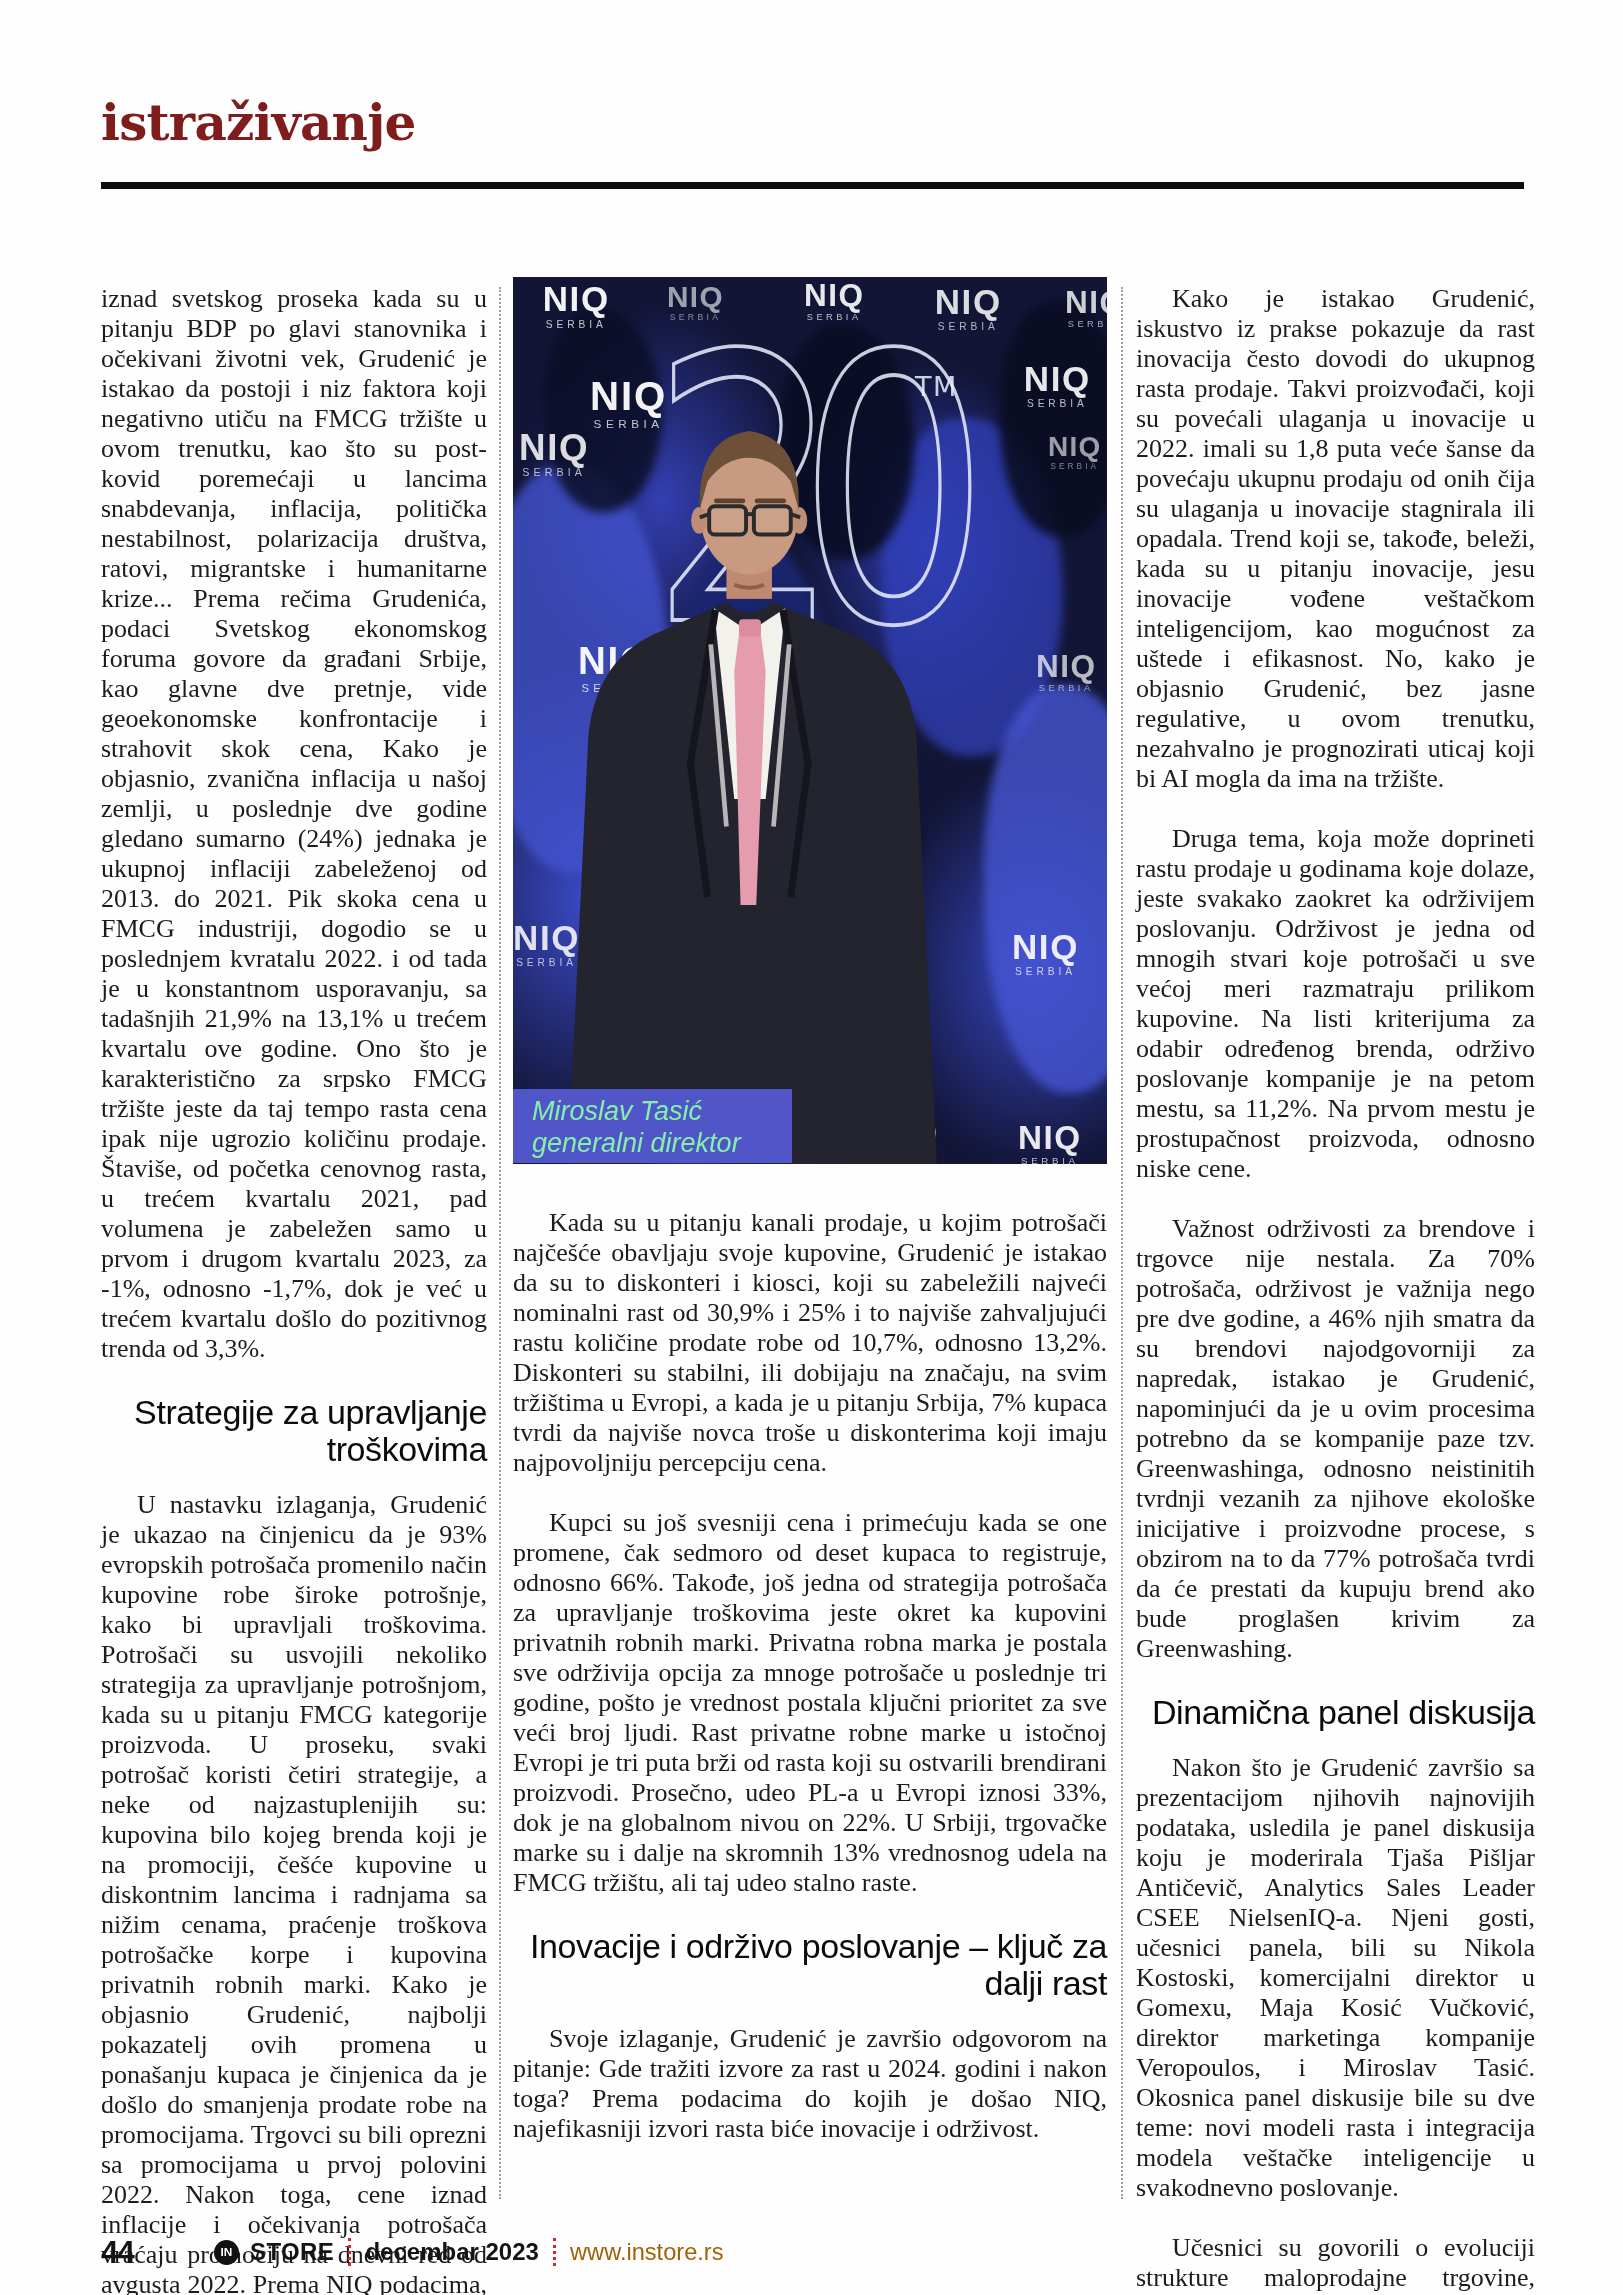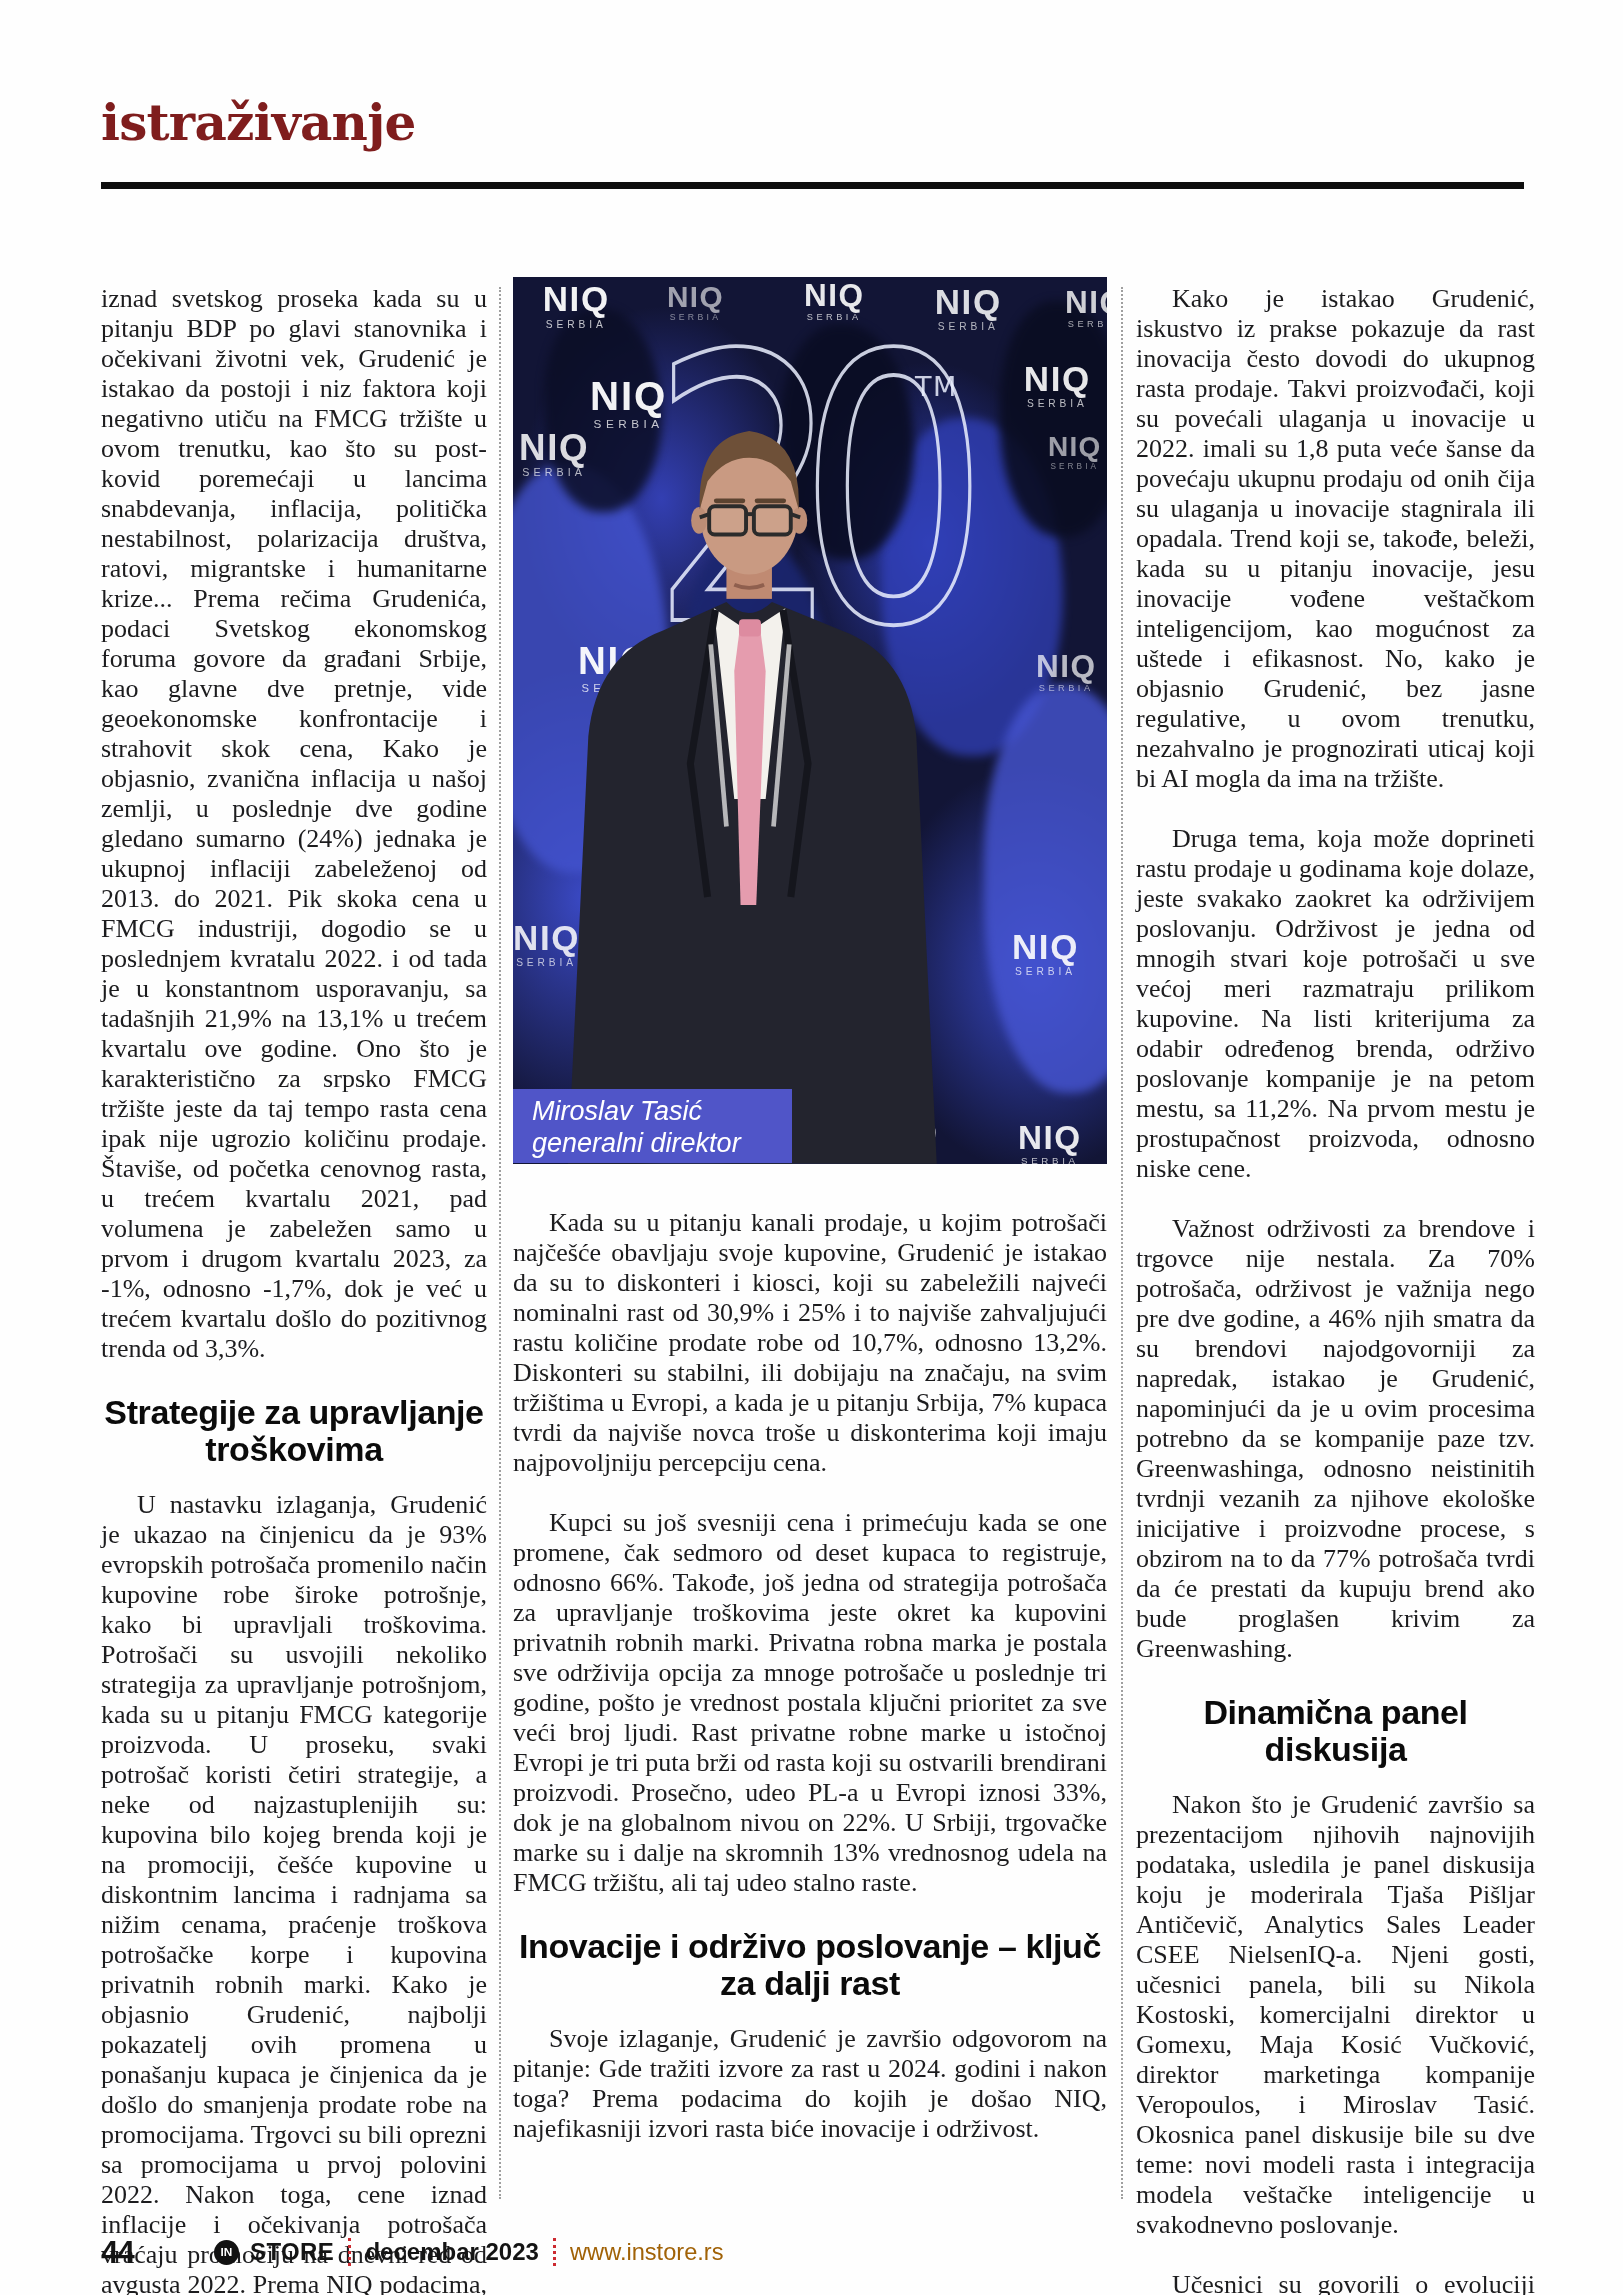--- a/index.html
+++ b/index.html
@@ -12,22 +12,22 @@
     position:absolute; left:101px; top:93px;
     font-family:"DejaVu Serif", serif; font-weight:bold;
     font-size:50px; letter-spacing:-0.8px; color:#7f1d1d;
   }
   .kicker-rule { position:absolute; left:101px; top:182px; width:1423px; height:7px; background:#0e0e0e; }
   
   .col { position:absolute; top:284px; text-align:justify; }
   .col p { margin:0 0 30px 0; font-size:26px; line-height:30px; }
   .col p.indent { text-indent:36px; }
   .col h2 {
-    font-family:"Liberation Sans", sans-serif; font-weight:bold; color:#0b0b0b;
-    font-size:34px; line-height:37px; letter-spacing:-0.4px; text-align:center;
+    font-family:"Liberation Sans", sans-serif; font-weight:normal; color:#0b0b0b;
+    font-size:34px; line-height:37px; letter-spacing:-0.4px; text-align:right;
     margin:12.6px 0 22px 0;
   }
   #col1 { left:101px;  width:386px; }
   #col2 { left:513px;  top:1208px; width:594px; }
   #col3 { left:1136px; width:399px; }
   .vsep { position:absolute; top:287px; height:1912px; width:0; border-left:2.4px dotted #9f9f9f; }
   #sep1 { left:499px; } #sep2 { left:1121px; }
   
   .photo {
     position:absolute; left:513px; top:277px; width:594px; height:887px;
@@ -61,21 +61,21 @@
     color:transparent; -webkit-text-stroke:3.9px rgba(235,240,255,.85);
     letter-spacing:-55px; transform:scaleX(.82); transform-origin:left top;
   }
   .anniv-tm {
     position:absolute; left:402px; top:94px; font-family:"DejaVu Sans", sans-serif;
     font-size:27px; color:rgba(235,240,255,.85); letter-spacing:1.6px;
   }
   .portrait { position:absolute; left:0; top:0; }
   .caption {
     position:absolute; left:0; top:812px; width:279px; height:74px;
-    background:#5055c8; color:#ffffff; box-sizing:border-box;
+    background:#5055c8; color:#86efac; box-sizing:border-box;
     font-family:"Liberation Sans", sans-serif; font-style:italic;
     font-size:27px; line-height:32px; padding:6.3px 7.9px 0 19px;
   }
   .caption .cap2 { display:block; }
   
   .footer {
     position:absolute; left:101px; top:2235px; width:1423px; height:36px;
     font-family:"Liberation Sans", sans-serif; color:#141414;
   }
   .page-num { position:absolute; left:0; top:0; font-weight:bold; font-size:31px; letter-spacing:-0.8px; }

